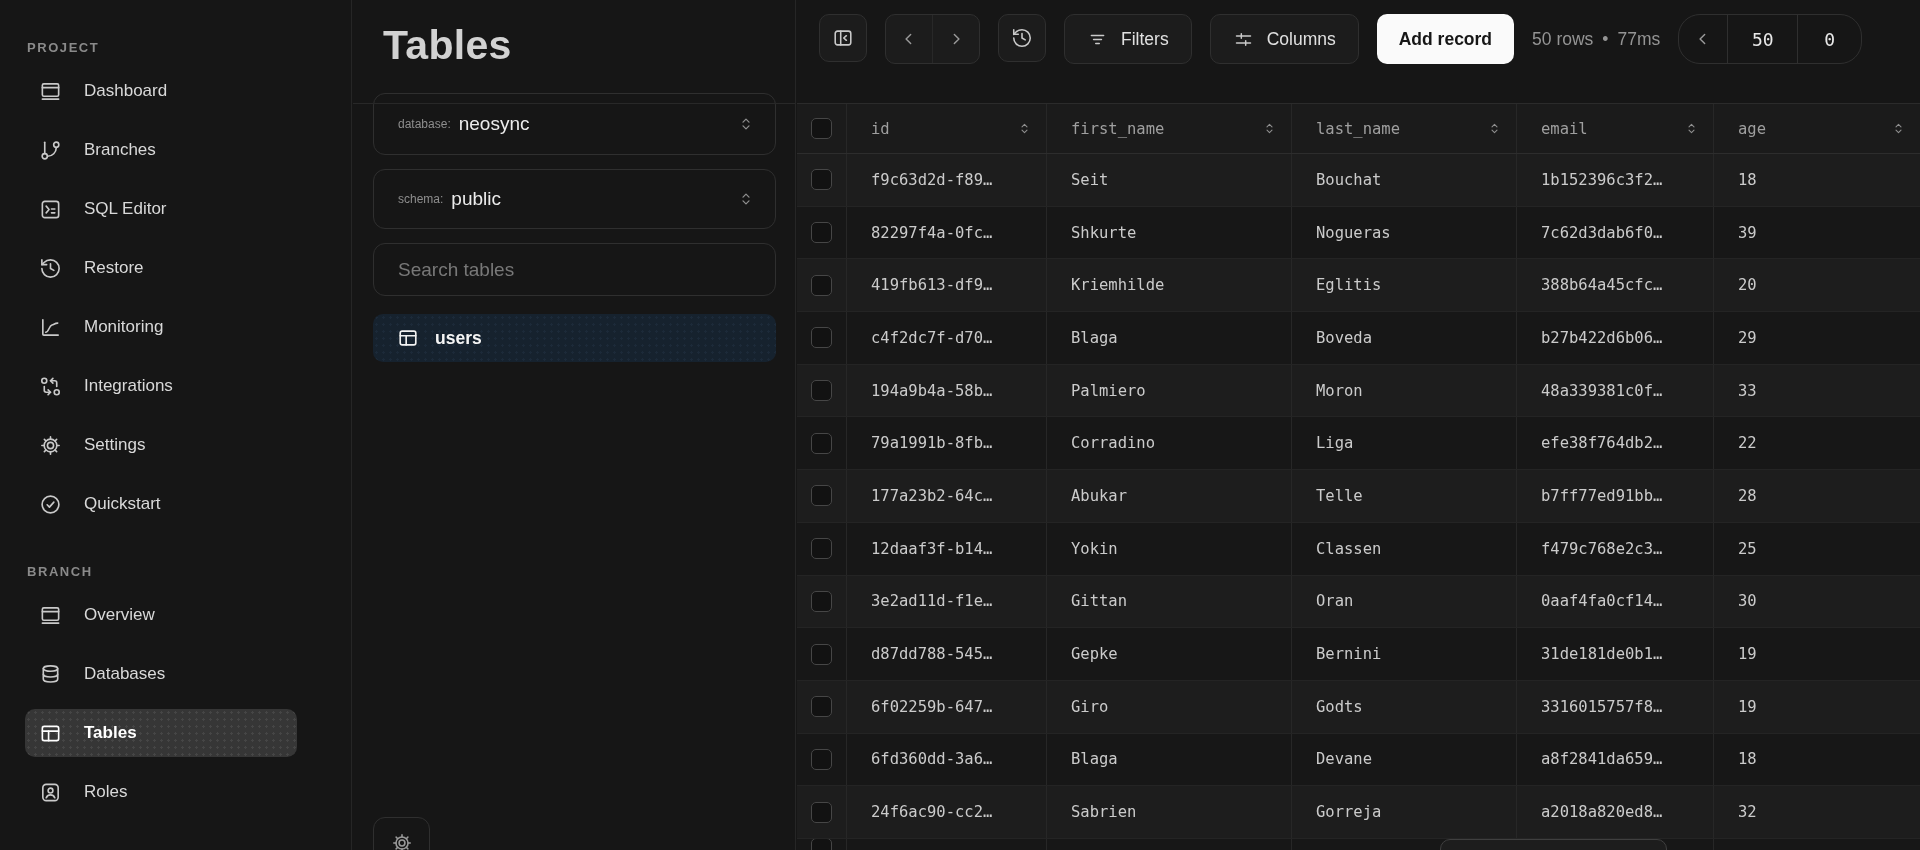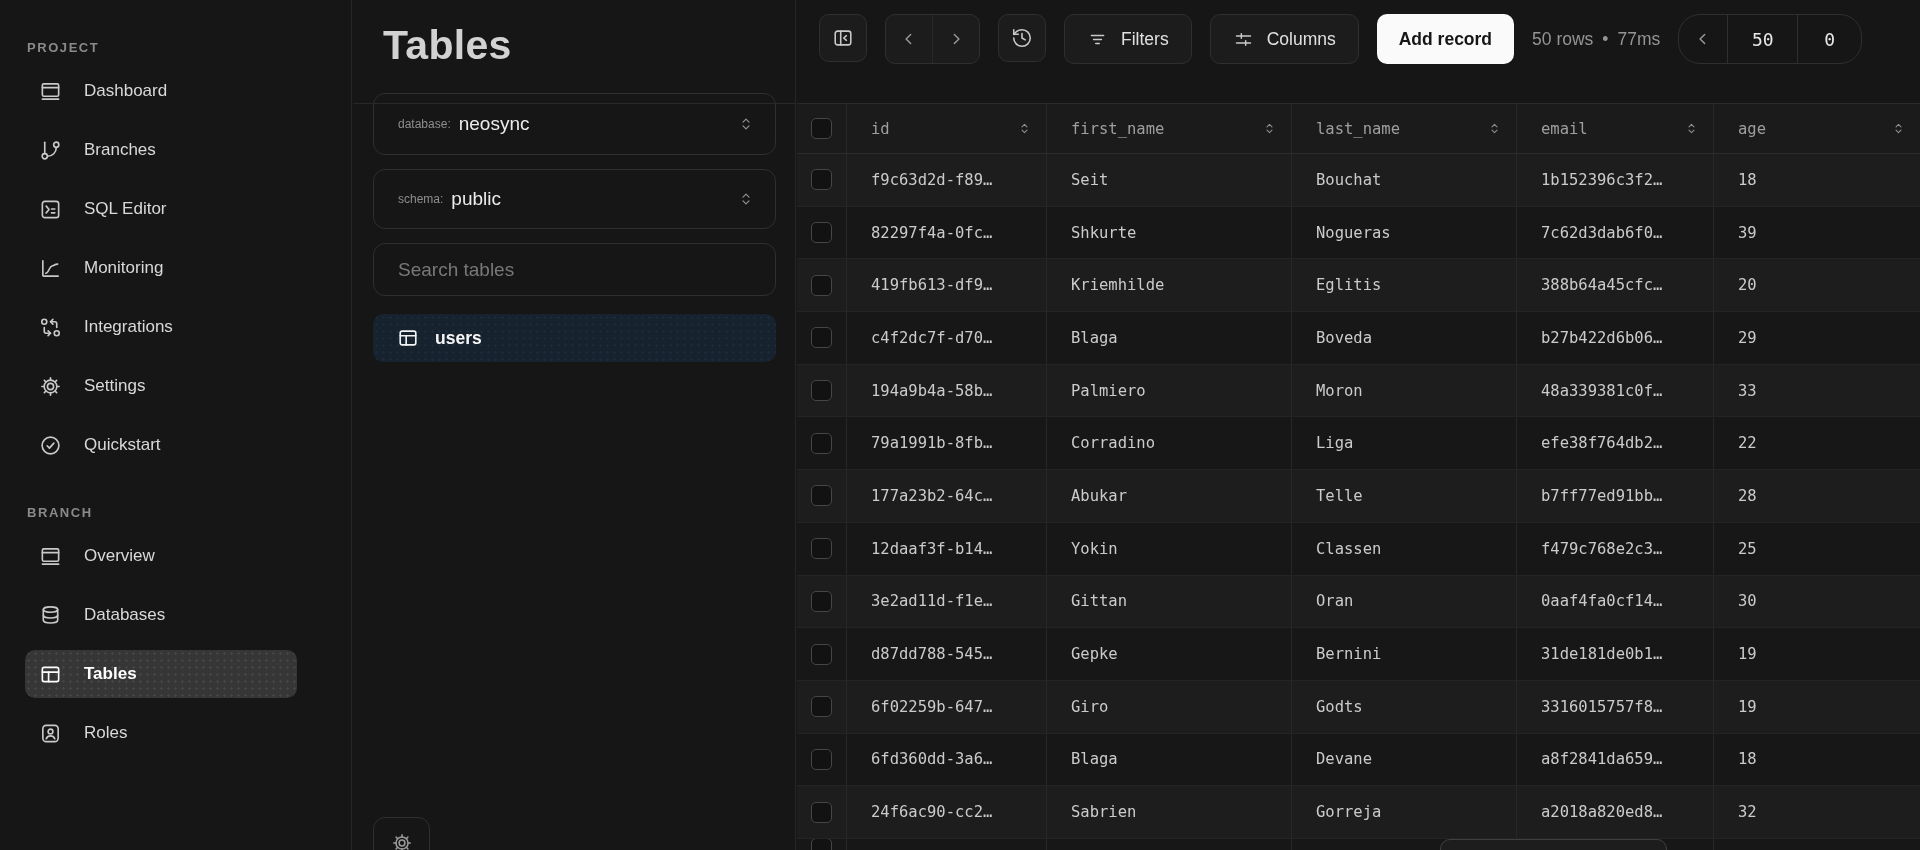--- a/index.html
+++ b/index.html
@@ -132,20 +132,30 @@
           <path d="m7.5 8.5 3 3.5-3 3.5"></path>
           <line x1="13" y1="11.5" x2="16.5" y2="11.5"></line>
           <line x1="13" y1="15.5" x2="16.5" y2="15.5"></line>
         </svg>
       </span>
     <span class="nav-label">SQL Editor</span>
   </div>
   <div class="nav-item">
     <span class="nav-icon">
         <svg width="23" height="23" viewBox="0 0 24 24">
+          <path d="M3 12a9 9 0 1 0 9-9 9.75 9.75 0 0 0-6.74 2.74L3 8"></path>
+          <path d="M3 3v5h5"></path>
+          <path d="M12 7v5l3.5 2"></path>
+        </svg>
+      </span>
+    <span class="nav-label">Restore</span>
+  </div>
+  <div class="nav-item">
+    <span class="nav-icon">
+        <svg width="23" height="23" viewBox="0 0 24 24">
           <path d="M4 4v15a1 1 0 0 0 1 1h15"></path>
           <path d="M7 17c3.2 0 3.4-6.8 6.5-7.6 2.2-.6 3-1.9 6-2"></path>
         </svg>
       </span>
     <span class="nav-label">Monitoring</span>
   </div>
   <div class="nav-item">
     <span class="nav-icon">
         <svg width="23" height="23" viewBox="0 0 24 24">
           <circle cx="5.5" cy="6" r="2.6"></circle>

